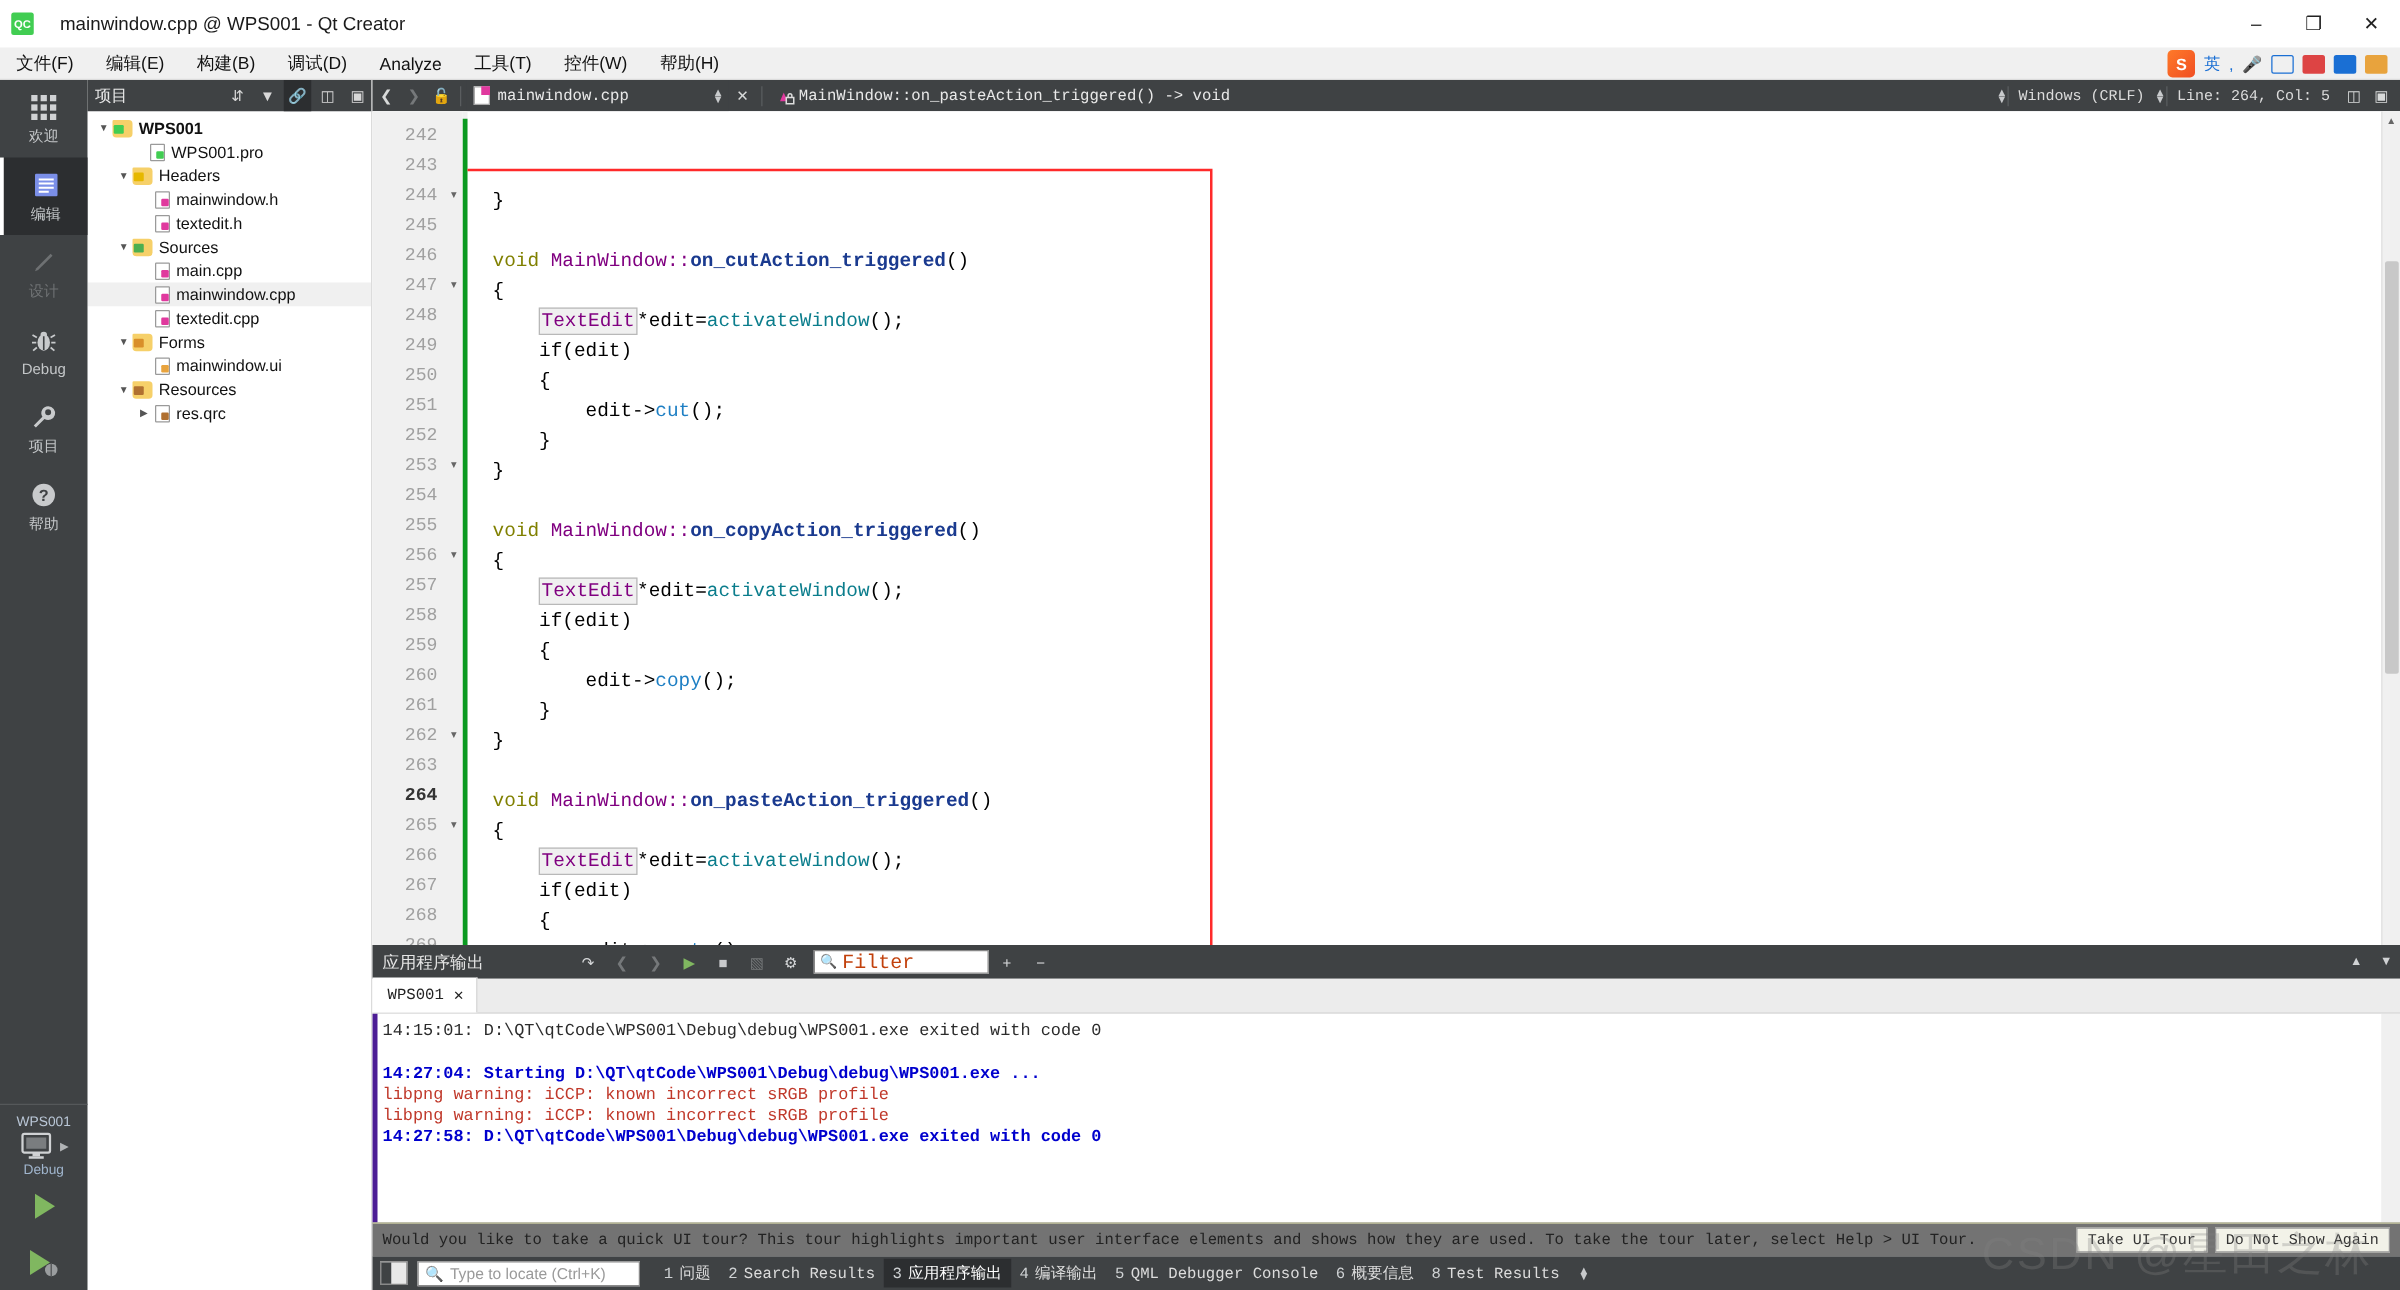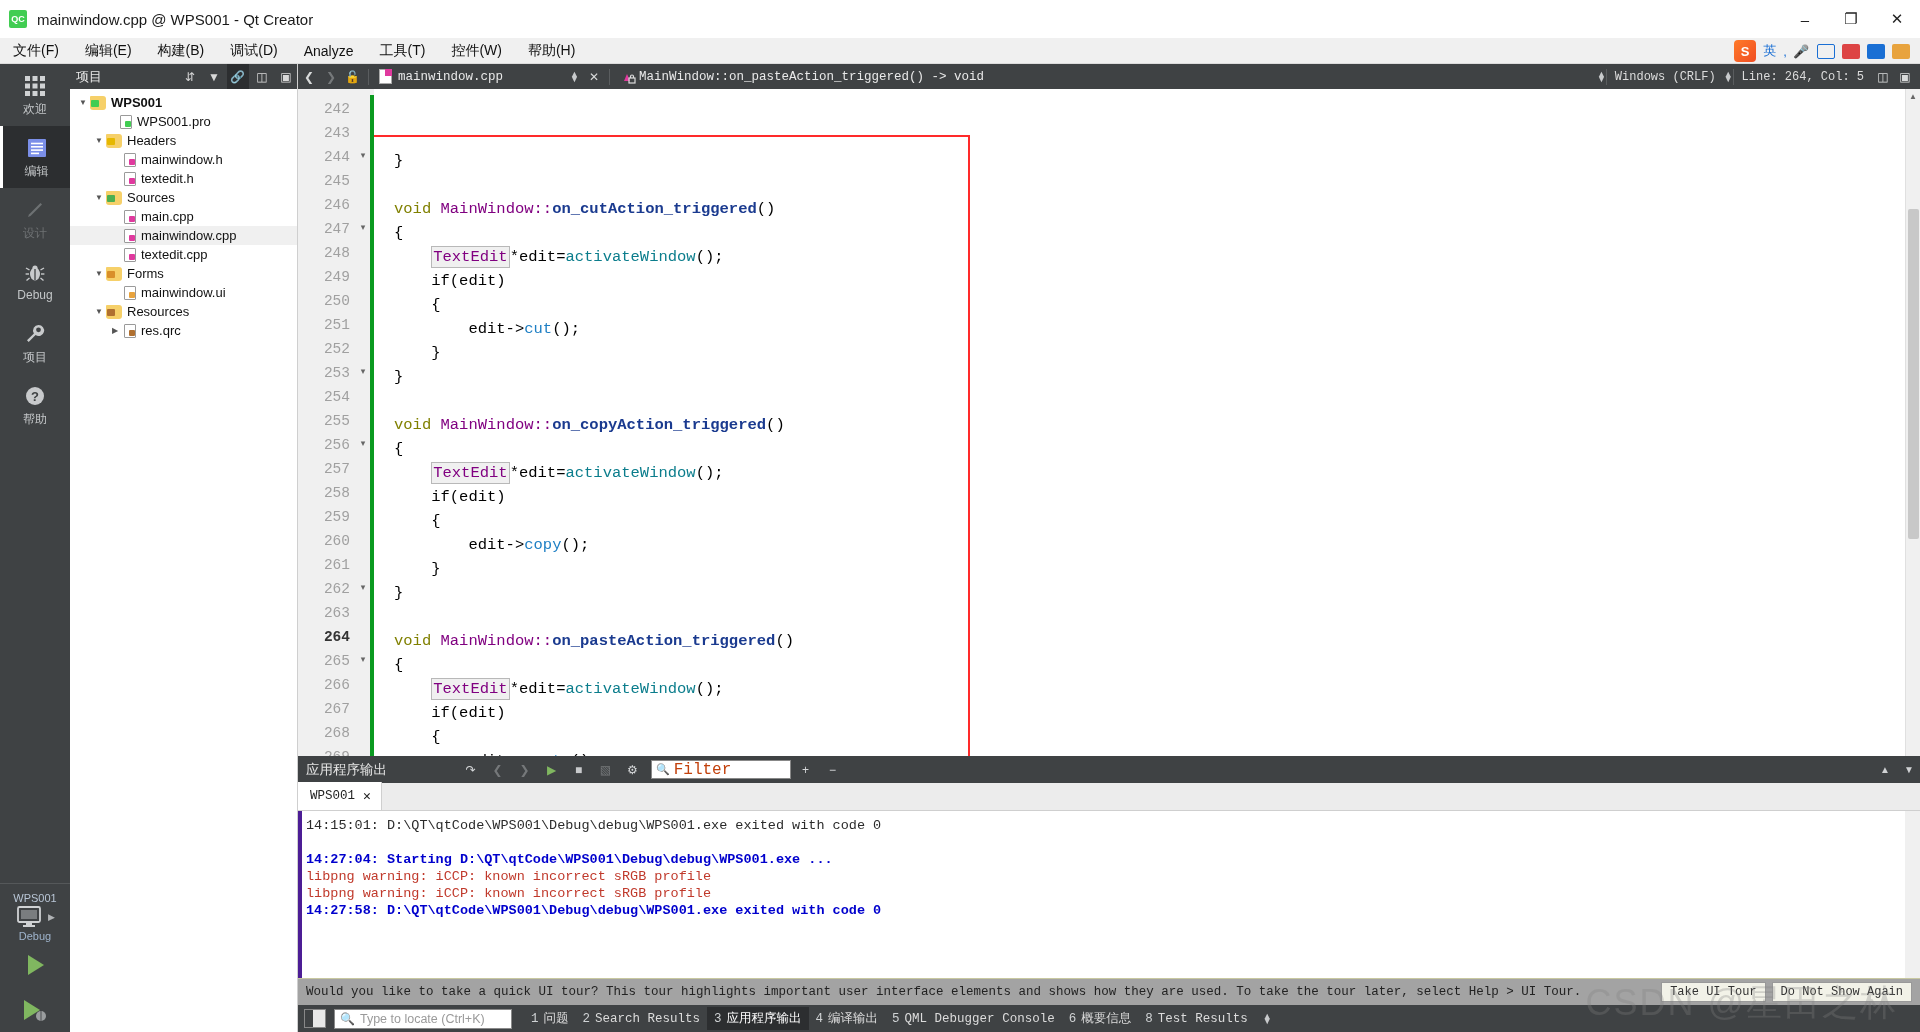--- a/index.html
+++ b/index.html
@@ -13,21 +13,21 @@
   body { position: relative; }
 
   
   #titlebar {
     height: 38px; background: #ffffff;
     display: flex; align-items: center;
     border-bottom: 0px solid #e0e0e0;
     position: relative;
   }
   #app-logo {
-    width: 18px; height: 18px; margin-left: 9px; margin-right: 10px;
+    width: 18px; height: 18px; margin-left: 9px; margin-right: 21px;
     background: #41cd52; border-radius: 2px;
     color: #ffffff; font-size: 9px; font-weight: bold;
     display: flex; align-items: center; justify-content: center;
     font-family: "Liberation Sans", sans-serif;
   }
   #title-text { font-size: 15px; color: #1a1a1a; }
   #win-controls {
     position: absolute; right: 0; top: 0; height: 38px;
     display: flex; align-items: center;
   }
@@ -237,21 +237,21 @@
     border-left: 4px solid #4c1d95;
   }
   .oline { height: 17px; line-height: 17px; white-space: pre; }
   .o-gray { color: #2b2b2b; }
   .o-blue { color: #0000cd; font-weight: bold; }
   .o-red { color: #c0392b; }
   #out-scroll { position: absolute; right: 0; top: 0; width: 15px; height: 100%; background: #f0f0f0; }
 
   
   #tourbar {
-    height: 27px; background: #a3a3a3; border-top: 1px solid #c8c8a0;
+    height: 27px; background: #737373; border-top: 1px solid #c8c8a0;
     display: flex; align-items: center; padding: 0 8px;
     font-family: "Liberation Mono", monospace; font-size: 12.5px; color: #222;
     position: relative; flex: none;
   }
   #tourbar .msg { flex: 1; }
   .tourbtn {
     border: 1px solid #999; background: #f2f2e8; padding: 2px 8px;
     font-size: 12px; font-family: "Liberation Mono", monospace; color: #333;
     margin-left: 6px;
   }

